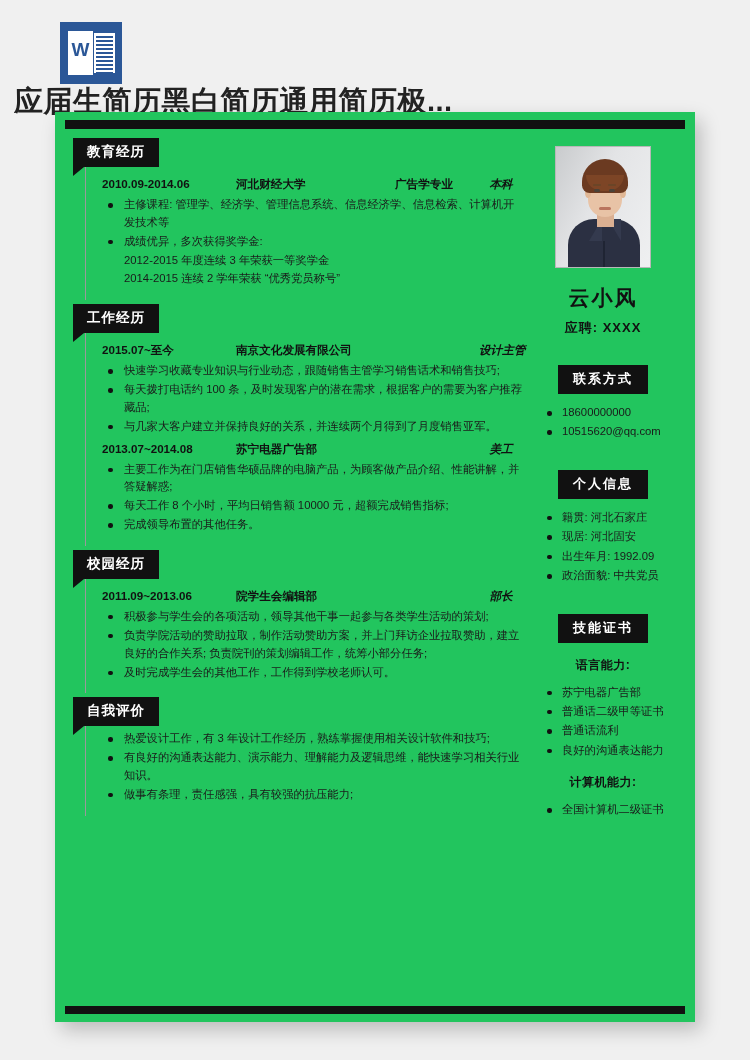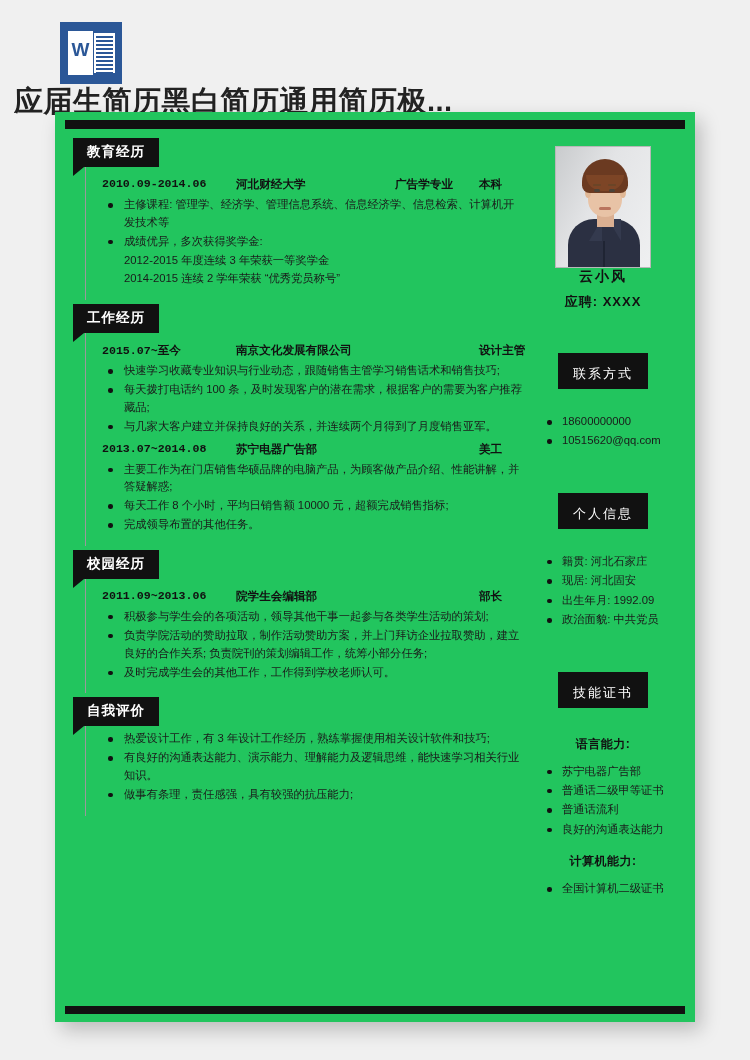--- a/index.html
+++ b/index.html
@@ -152,24 +152,24 @@
   }
 
   .entry-head {
     font-size: 11.6px;
     font-weight: bold;
     color: #111111;
     display: flex;
     margin: 6px 0 4px 0;
     white-space: nowrap;
   }
-  .entry-head .c1 { width: 118px; flex: 0 0 auto; font-family: Liberation Mono, monospace; }
+  .entry-head .c1 { width: 118px; flex: 0 0 auto; }
   .entry-head .c2 { flex: 1 1 auto; text-align: left; padding-left: 16px;}
   .entry-head .c3 { width: 84px; flex: 0 0 auto; text-align: left; }
-  .entry-head .c4 { width: 44px; flex: 0 0 auto; text-align: left; }
+  .entry-head .c4 { width: 44px; flex: 0 0 auto; text-align: center; font-style: italic; }
 
   ul.bul {
     list-style: none;
     margin: 0 0 2px 0;
     padding: 0;
   }
   ul.bul > li {
     position: relative;
     padding-left: 22px;
     font-size: 11.3px;
@@ -279,42 +279,43 @@
     border-color: transparent #343a4e transparent transparent;
   }
   .photo .placket {
     position: absolute;
     left: 47px; bottom: 0;
     width: 2px; height: 26px;
     background: #1f2433;
   }
 
   .name {
-    font-size: 14px;
+    margin-top: 16px;
+    font-size: 21px;
     font-weight: bold;
     color: #111111;
     letter-spacing: 2px;
   }
   .apply {
     margin-top: 7px;
     font-size: 13px;
     font-weight: bold;
     color: #111111;
     letter-spacing: 1px;
   }
 
   .side-tag {
     display: inline-block;
     background: #111111;
     color: #ffffff;
     font-size: 13px;
-    font-weight: normal;
-    padding: 12px 15px 6px 15px;
+    font-weight: bold;
+    padding: 5px 15px 6px 15px;
     letter-spacing: 2px;
-    margin: 14px auto;
+    margin: 0 auto;
   }
   .side-block { margin-top: 28px; }
 
   ul.sbul {
     list-style: none;
     margin: 9px 0 0 0;
     padding: 0 0 0 22px;
     text-align: left;
   }
   ul.sbul > li {

